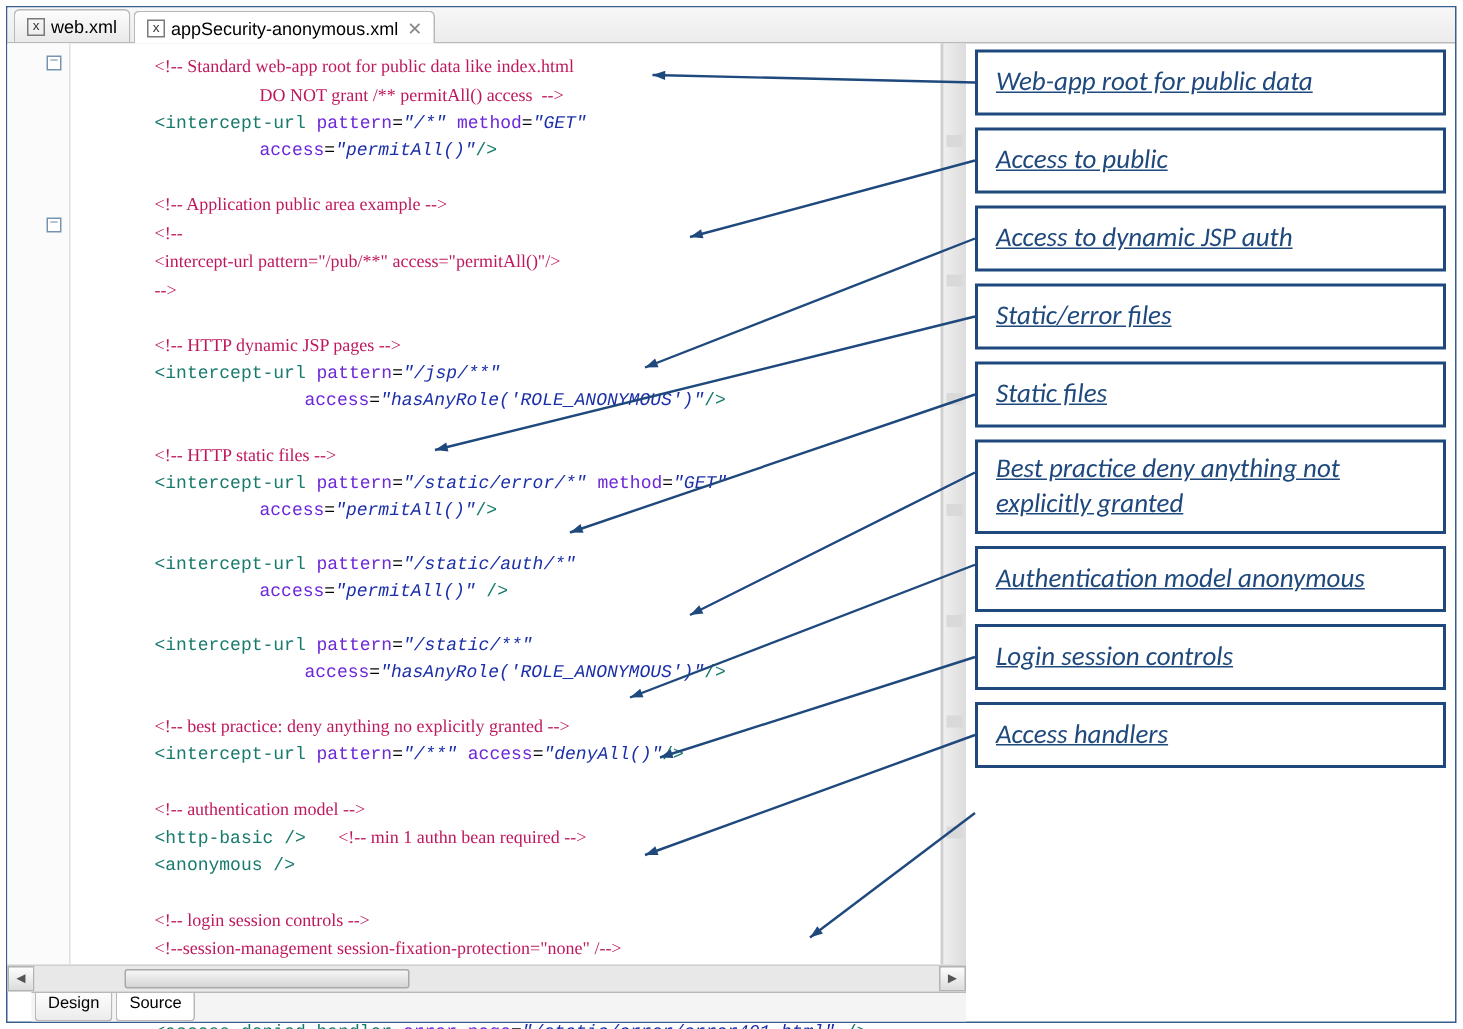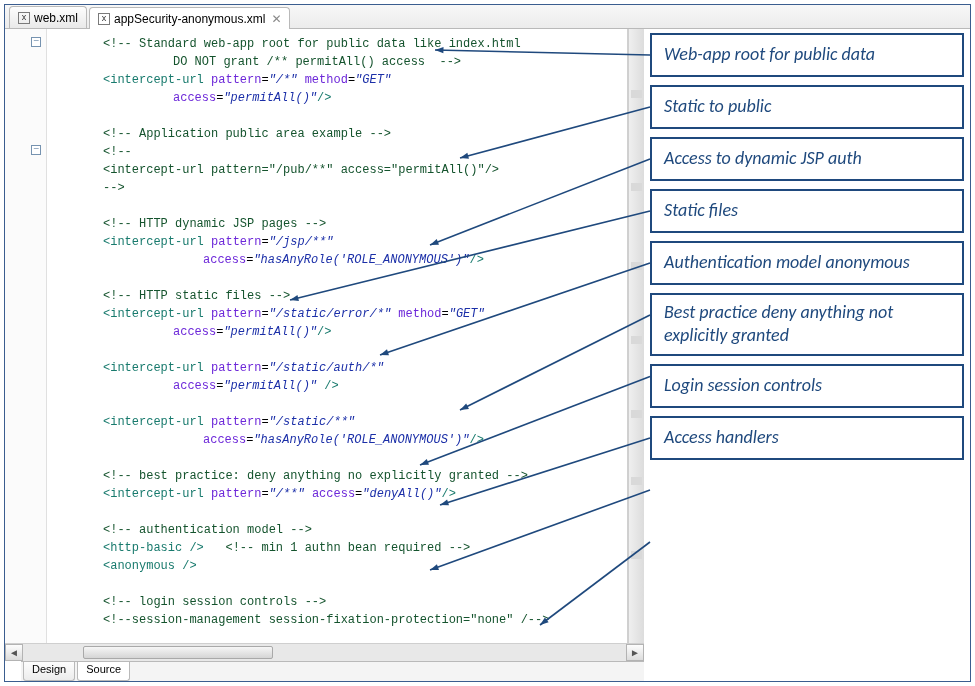--- a/index.html
+++ b/index.html
@@ -176,37 +176,38 @@
     background: #fff;
     color: #1f497d;
     font-family: Calibri, Arial, sans-serif;
     font-style: italic;
     font-size: 18px;
     line-height: 1.25;
     padding: 6px 10px 8px 12px;
     min-height: 44px;
     display: flex;
     align-items: center;
+    text-decoration: underline;
   }
 
   
   svg.leaders {
     position: absolute;
     left: 0; top: 0;
     width: 975px; height: 686px;
     pointer-events: none;
   }
   svg.leaders line {
     stroke: #1f497d;
     stroke-width: 1.6;
   }
   svg.leaders polygon { fill:#1f497d; }
 
   
-  .cmt { color: #14532d; }
+  .cmt { color: #be185d; font-family: Liberation Serif, serif; }
   .tag { color: #187a6d; }
   .attr { color: #6d28d9; }
   .str { color: #1b2fa8; font-style: italic; }
   .indent1 { padding-left: 40px; }
   .indent2 { padding-left: 110px; }
   .indent3 { padding-left: 140px; }
 
 </style>
 </head>
 <body>
@@ -257,25 +258,26 @@
       <div class="btab">
         <span>Design</span>
       </div>
       <div class="btab active">
         <span>Source</span>
       </div>
     </div>
 
     <div class="anno-col" id="anno-col">
         <div class="anno">Web-app root  for public data</div>
-        <div class="anno">Static to public</div>
+        <div class="anno">Access to public</div>
         <div class="anno">Access to dynamic JSP auth</div>
+        <div class="anno">Static/error files</div>
         <div class="anno">Static files</div>
+        <div class="anno">Best practice deny anything not explicitly granted</div>
         <div class="anno">Authentication model anonymous</div>
-        <div class="anno">Best practice deny anything not explicitly granted</div>
         <div class="anno">Login session controls</div>
         <div class="anno">Access handlers</div>
       </div>
 
   </div>
 </div>
 
 <svg class="leaders" id="leaders">
     <line x1="435" y1="50" x2="650" y2="55"></line>
     <polygon points="435,50 443.52381905491643,47.1113136689762 443.38031923730676,53.28180582619178"></polygon>

